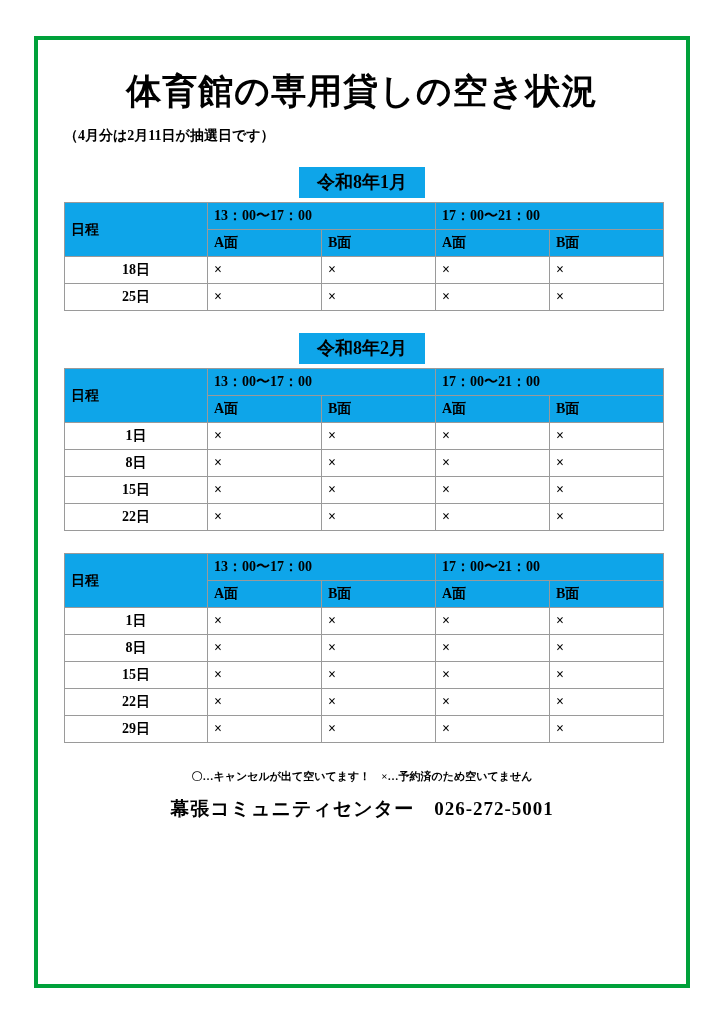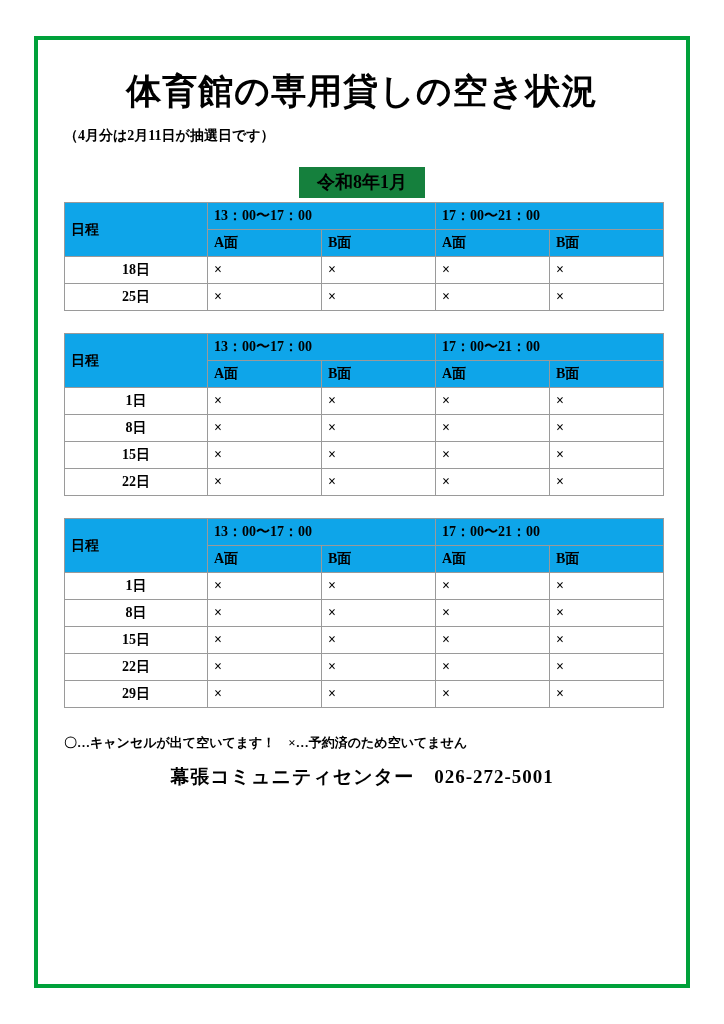--- a/index.html
+++ b/index.html
@@ -55,21 +55,21 @@
   }
   .month-block {
     margin-top: 22px;
   }
   .month-head {
     text-align: center;
     margin-bottom: 4px;
   }
   .month-label {
     display: inline-block;
-    background: #15803d;
+    background: #0ea5e9;
     font-size: 18px;
     font-weight: bold;
     padding: 3px 18px 4px 18px;
     font-family: "Liberation Serif", serif;
     text-align: center;
   }
   table.sched {
     border-collapse: collapse;
     width: 600px;
     margin: 0 auto;
@@ -103,22 +103,22 @@
     text-align: center;
     background: #ffffff;
     font-size: 14px;
   }
   td.mark {
     text-align: left;
     padding-left: 14px;
     font-size: 15px;
   }
   .legend {
-    text-align: left;
-    font-size: 13px;
+    text-align: center;
+    font-size: 11px;
     font-weight: bold;
     margin-top: 26px;
     font-family: "Liberation Serif", serif;
   }
   .footer {
     text-align: center;
     font-size: 19px;
     font-weight: bold;
     margin-top: 12px;
     font-family: "Liberation Serif", serif;
@@ -165,20 +165,23 @@
           <td class="mark">×</td>
           <td class="mark">×</td>
           <td class="mark">×</td>
           <td class="mark">×</td>
         </tr>
       </tbody>
         </table>
     </div>
 
     <div class="month-block">
+      <div class="month-head">
+        <span class="month-label">令和8年2月</span>
+      </div>
       <table class="sched">
         <tbody>
             <tr>
           <th class="date-head" rowspan="2">日程</th>
           <th class="slot-head" colspan="2">13：00〜17：00</th>
           <th class="slot-head" colspan="2">17：00〜21：00</th>
         </tr>
         <tr>
           <th class="side-head">A面</th>
           <th class="side-head">B面</th>

